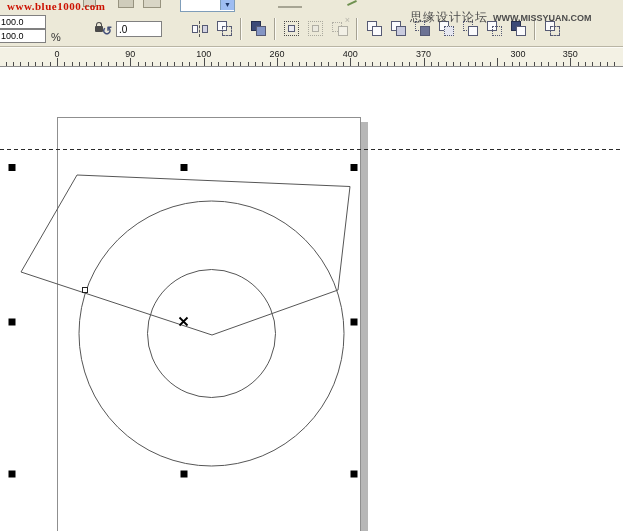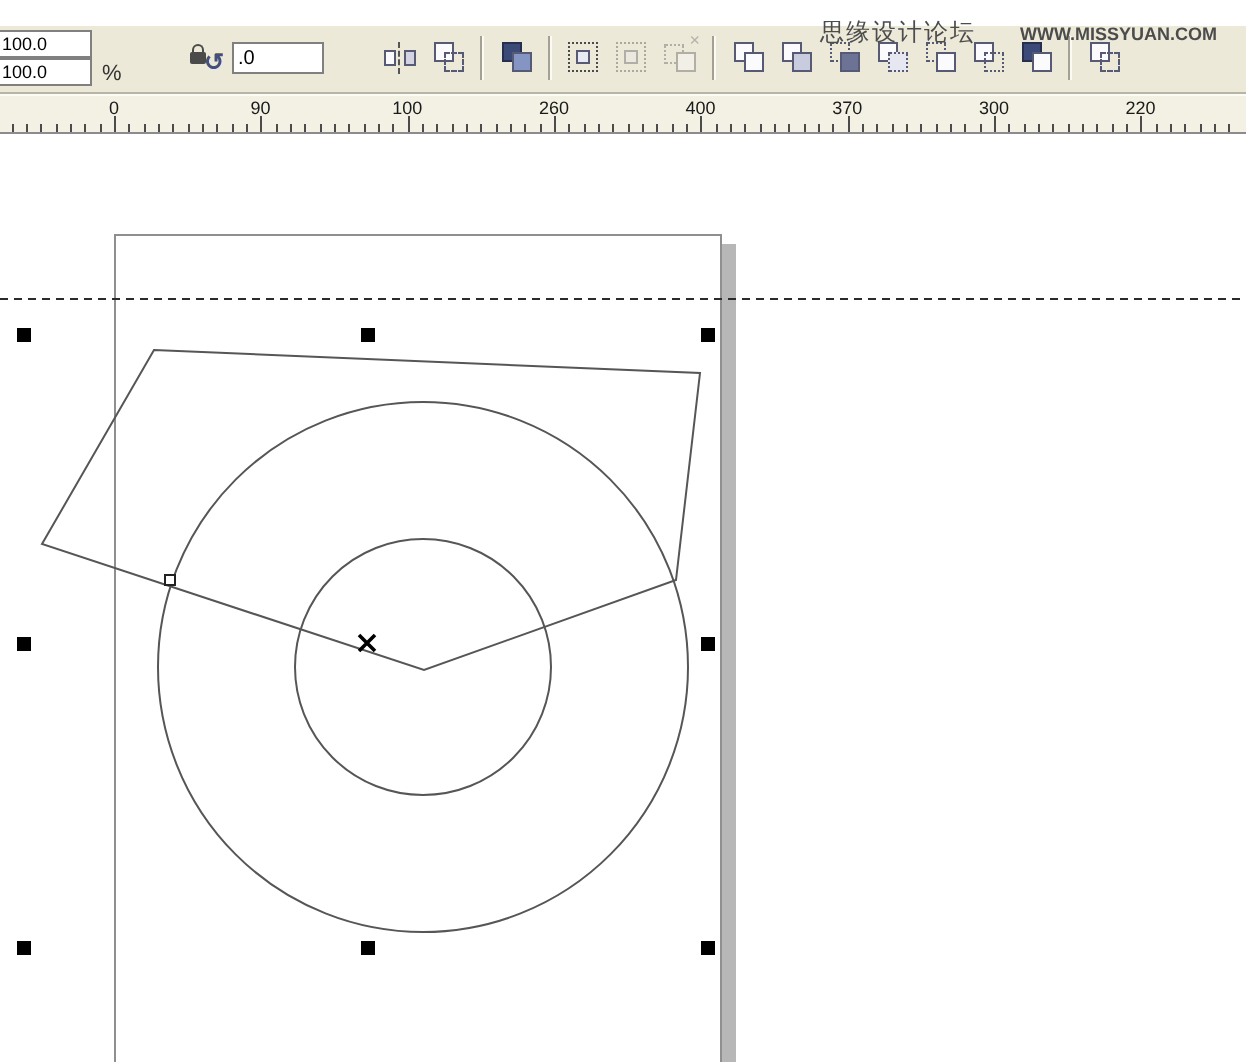--- a/index.html
+++ b/index.html
@@ -68,38 +68,49 @@
 
   
   .wm-nipic{position:absolute;left:50px;top:12px;z-index:60;pointer-events:none;white-space:nowrap;
             font-size:27px;font-weight:bold;letter-spacing:4px;
             color:rgba(255,255,255,.78);
             text-shadow:0 1px 1px rgba(140,140,140,.9),0 -1px 1px rgba(170,170,170,.6),
                         1px 0 1px rgba(160,160,160,.6),-1px 0 1px rgba(160,160,160,.6);}
   .wm-missyuan{position:absolute;left:410px;top:7px;z-index:61;pointer-events:none;white-space:nowrap;
                color:#4c4c4c;}
   .wm-missyuan .cn{font-size:12px;letter-spacing:1px;}
-  .wm-missyuan .en{font-size:9px;font-weight:bold;margin-left:22px;}
+  .wm-missyuan .en{font-size:9px;font-weight:bold;margin-left:5px;}
 
   
   .ruler{position:absolute;left:0;top:47px;width:623px;height:20px;background:#f3f1e4;
          border-top:1px solid #fcfbf6;border-bottom:1px solid #8c8c8c;box-sizing:border-box;}
   .ruler .tick{position:absolute;bottom:0;width:1px;height:4px;background:#4b4b4b;}
   .ruler .tick.major{height:8px;}
   .ruler .rlabel{position:absolute;top:1px;transform:translateX(-50%);
                  font-size:9px;color:#1a1a1a;}
 
   
   .canvas{position:absolute;left:0;top:67px;width:623px;height:464px;background:#ffffff;}
 </style>
 </head>
 <body>
 
 <div class="app">
 
+  <div class="top-strip">
+    <span class="frag frag1"></span>
+    <span class="frag frag2"></span>
+    <span class="frag frag3"></span>
+    <span class="combo-frag">
+      <span class="combo-btn">▼</span>
+    </span>
+    <span class="textfrag"></span>
+    <span class="greenfrag"></span>
+    <span class="red-url">www.blue1000.com</span>
+  </div>
 
   <div class="propbar">
     <input class="fld f1" value="100.0" style="">
     <input class="fld f2" value="100.0" style="">
     <span class="pct">%</span>
     <span class="lock"></span>
     <span class="rot-ico">↺</span>
     <input class="fld frot" value=".0" style="">
     <div class="btnrow">
         <div class="tbtn g-mirror">
@@ -255,22 +266,22 @@
       <span class="tick" style="left: 592.3px;"></span>
       <span class="tick" style="left: 599.6px;"></span>
       <span class="tick" style="left: 607px;"></span>
       <span class="tick" style="left: 614.3px;"></span>
       <span class="rlabel" style="left: 57px;">0</span>
       <span class="rlabel" style="left: 130.3px;">90</span>
       <span class="rlabel" style="left: 203.7px;">100</span>
       <span class="rlabel" style="left: 277px;">260</span>
       <span class="rlabel" style="left: 350.3px;">400</span>
       <span class="rlabel" style="left: 423.6px;">370</span>
-      <span class="rlabel" style="left: 497px;">300</span>
-      <span class="rlabel" style="left: 570.3px;">220</span>
+      <span class="rlabel" style="left: 518px;">300</span>
+      <span class="rlabel" style="left: 570.3px;">350</span>
     </div>
 
   <div class="canvas">
     <svg width="623" height="464" viewBox="0 0 623 464">
         <rect x="361" y="55" width="7" height="500" fill="#b7b7b7"></rect>
         <rect x="57.5" y="50.5" width="303" height="500" fill="none" stroke="#8f8f8f"></rect>
         <line x1="0" y1="82.5" x2="623" y2="82.5" stroke="#2b2b2b" stroke-width="1" stroke-dasharray="4 3"></line>
         <circle cx="211.5" cy="266.5" r="132.5" fill="none" stroke="#565656" stroke-width="1"></circle>
         <circle cx="211.5" cy="266.5" r="64" fill="none" stroke="#565656" stroke-width="1"></circle>
         <polygon points="77,108 350,119.5 338,223 212,268 21,205" fill="none" stroke="#565656" stroke-width="1"></polygon>

